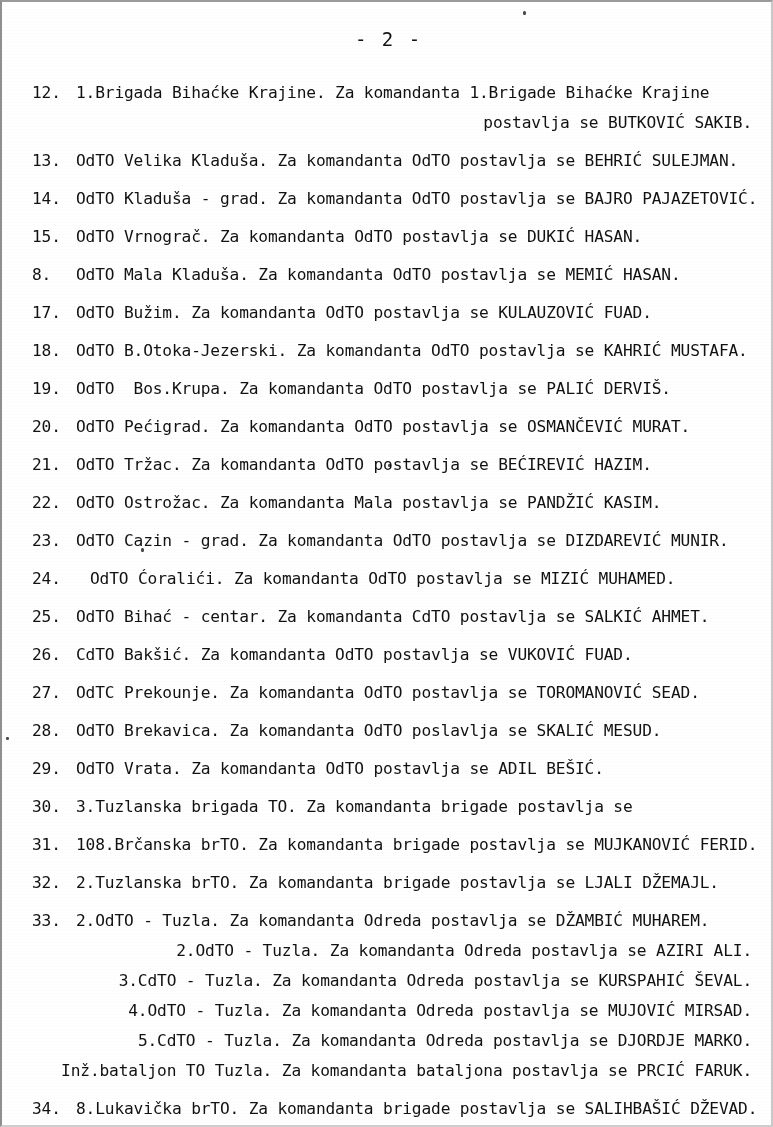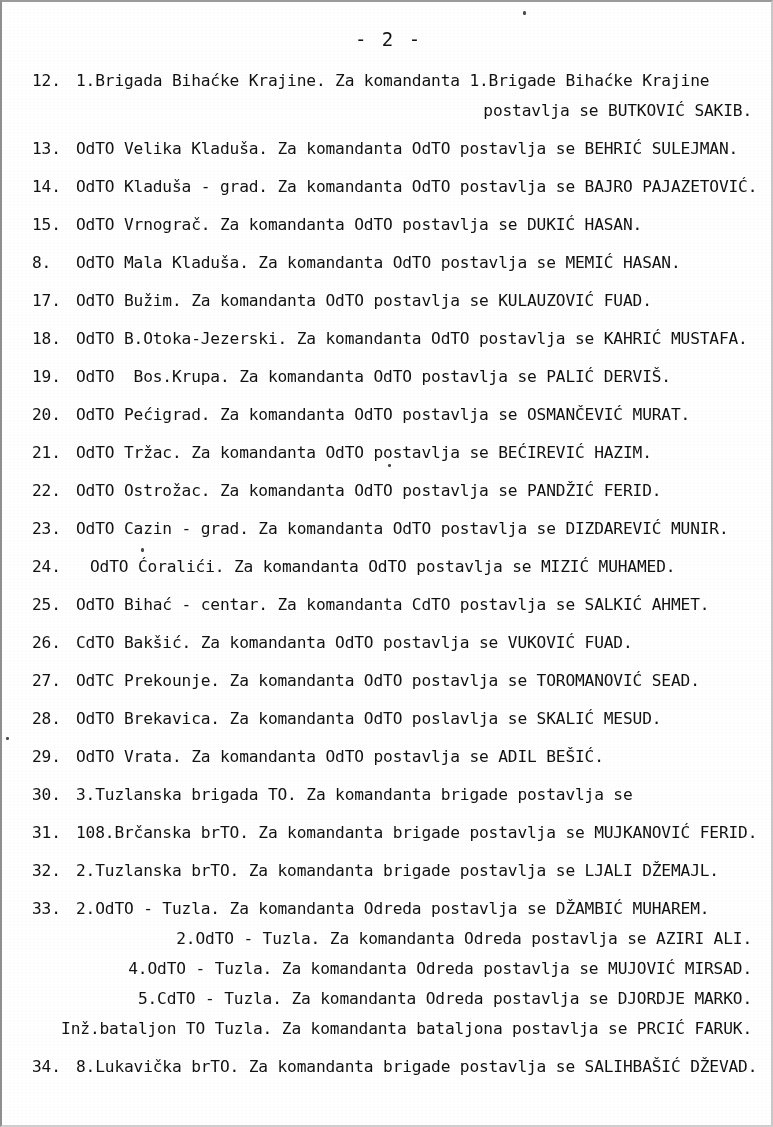--- a/index.html
+++ b/index.html
@@ -69,20 +69,21 @@
   }
 
   .line {
     display: flex;
     align-items: baseline;
     font-size: 16.2px;
     line-height: 22px;
     white-space: pre;
     color: #121212;
     letter-spacing: -0.15px;
+    margin-top: 12px;
   }
 
   
   .num {
     display: inline-block;
     width: 44px;
     flex: 0 0 44px;
     text-align: left;
     white-space: pre;
   }
@@ -151,21 +152,21 @@
       <div class="entry">
         <div class="line"><span class="num">19.</span><span class="txt">OdTO  Bos.Krupa. Za komandanta OdTO postavlja se PALIĆ DERVIŠ.</span></div>
       </div>
       <div class="entry">
         <div class="line"><span class="num">20.</span><span class="txt">OdTO Pećigrad. Za komandanta OdTO postavlja se OSMANČEVIĆ MURAT.</span></div>
       </div>
       <div class="entry">
         <div class="line"><span class="num">21.</span><span class="txt">OdTO Tržac. Za komandanta OdTO postavlja se BEĆIREVIĆ HAZIM.</span></div>
       </div>
       <div class="entry">
-        <div class="line"><span class="num">22.</span><span class="txt">OdTO Ostrožac. Za komandanta OdTO postavlja se PANDŽIĆ FERID.</span></div>
+        <div class="line"><span class="num">22.</span><span class="txt">OdTO Ostrožac. Za komandanta Mala postavlja se PANDŽIĆ KASIM.</span></div>
       </div>
       <div class="entry">
         <div class="line"><span class="num">23.</span><span class="txt">OdTO Cazin - grad. Za komandanta OdTO postavlja se DIZDAREVIĆ MUNIR.</span></div>
       </div>
       <div class="entry">
         <div class="line"><span class="num wide-gap">24.</span><span class="txt">OdTO Ćoralići. Za komandanta OdTO postavlja se MIZIĆ MUHAMED.</span></div>
       </div>
       <div class="entry">
         <div class="line"><span class="num">25.</span><span class="txt">OdTO Bihać - centar. Za komandanta CdTO postavlja se SALKIĆ AHMET.</span></div>
       </div>
@@ -186,20 +187,21 @@
       </div>
       <div class="entry">
         <div class="line"><span class="num">31.</span><span class="txt">108.Brčanska brTO. Za komandanta brigade postavlja se MUJKANOVIĆ FERID.</span></div>
       </div>
       <div class="entry">
         <div class="line"><span class="num">32.</span><span class="txt">2.Tuzlanska brTO. Za komandanta brigade postavlja se LJALI DŽEMAJL.</span></div>
       </div>
       <div class="entry">
         <div class="line"><span class="num">33.</span><span class="txt">2.OdTO - Tuzla. Za komandanta Odreda postavlja se DŽAMBIĆ MUHAREM.</span></div>
         <div class="line cont"><span class="num">33.</span><span class="txt">2.OdTO - Tuzla. Za komandanta Odreda postavlja se AZIRI ALI.</span></div>
+        <div class="line cont"><span class="num">33.</span><span class="txt">3.CdTO - Tuzla. Za komandanta Odreda postavlja se KURSPAHIĆ ŠEVAL.</span></div>
         <div class="line cont"><span class="num">33.</span><span class="txt">4.OdTO - Tuzla. Za komandanta Odreda postavlja se MUJOVIĆ MIRSAD.</span></div>
         <div class="line cont"><span class="num">33.</span><span class="txt">5.CdTO - Tuzla. Za komandanta Odreda postavlja se DJORDJE MARKO.</span></div>
         <div class="line cont"><span class="num">33.</span><span class="txt">Inž.bataljon TO Tuzla. Za komandanta bataljona postavlja se PRCIĆ FARUK.</span></div>
       </div>
       <div class="entry">
         <div class="line"><span class="num">34.</span><span class="txt">8.Lukavička brTO. Za komandanta brigade postavlja se SALIHBAŠIĆ DŽEVAD.</span></div>
       </div>
     </div>
 
   <div id="grain"></div>

